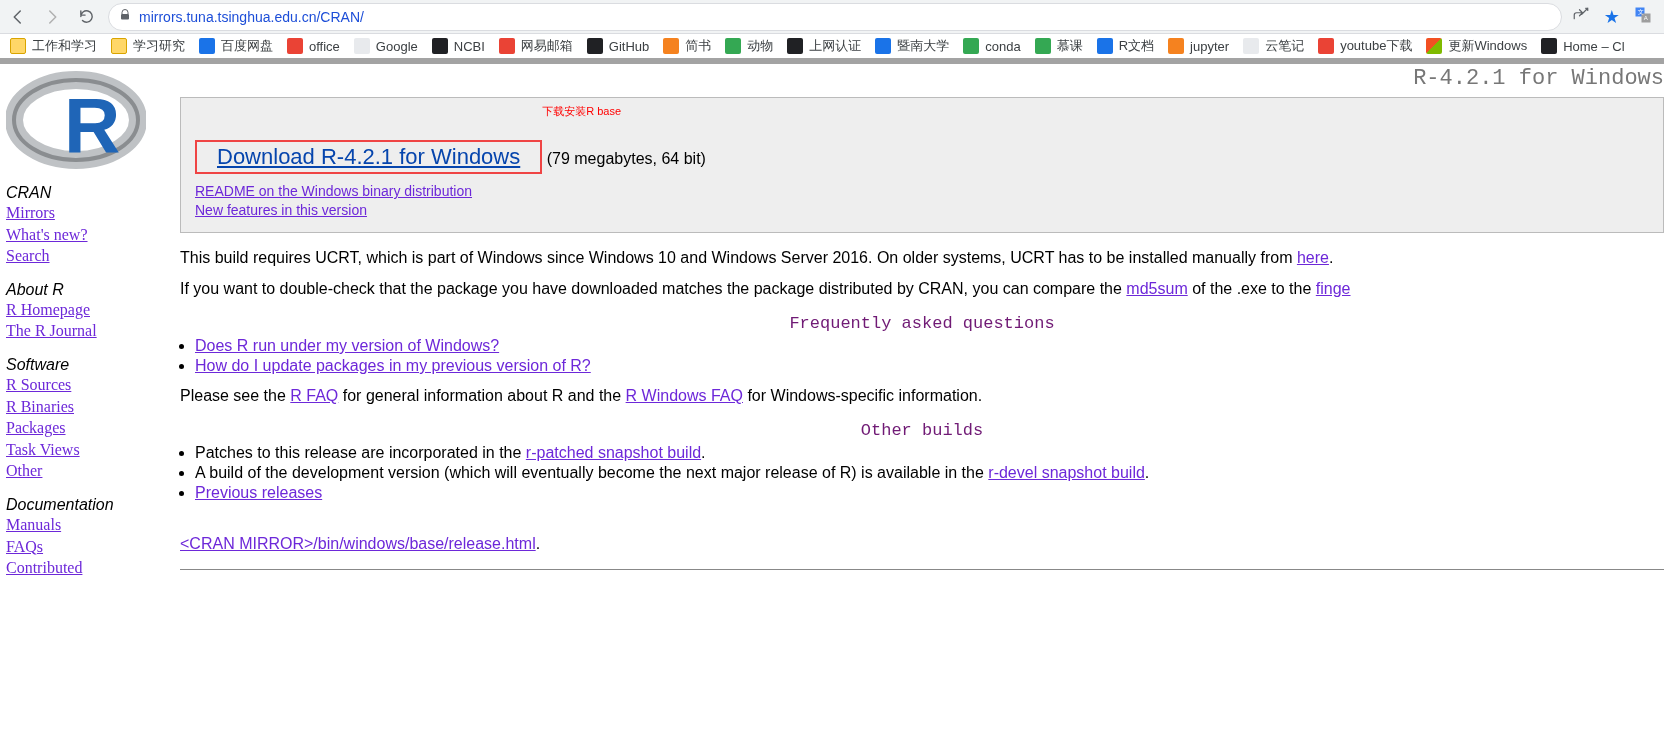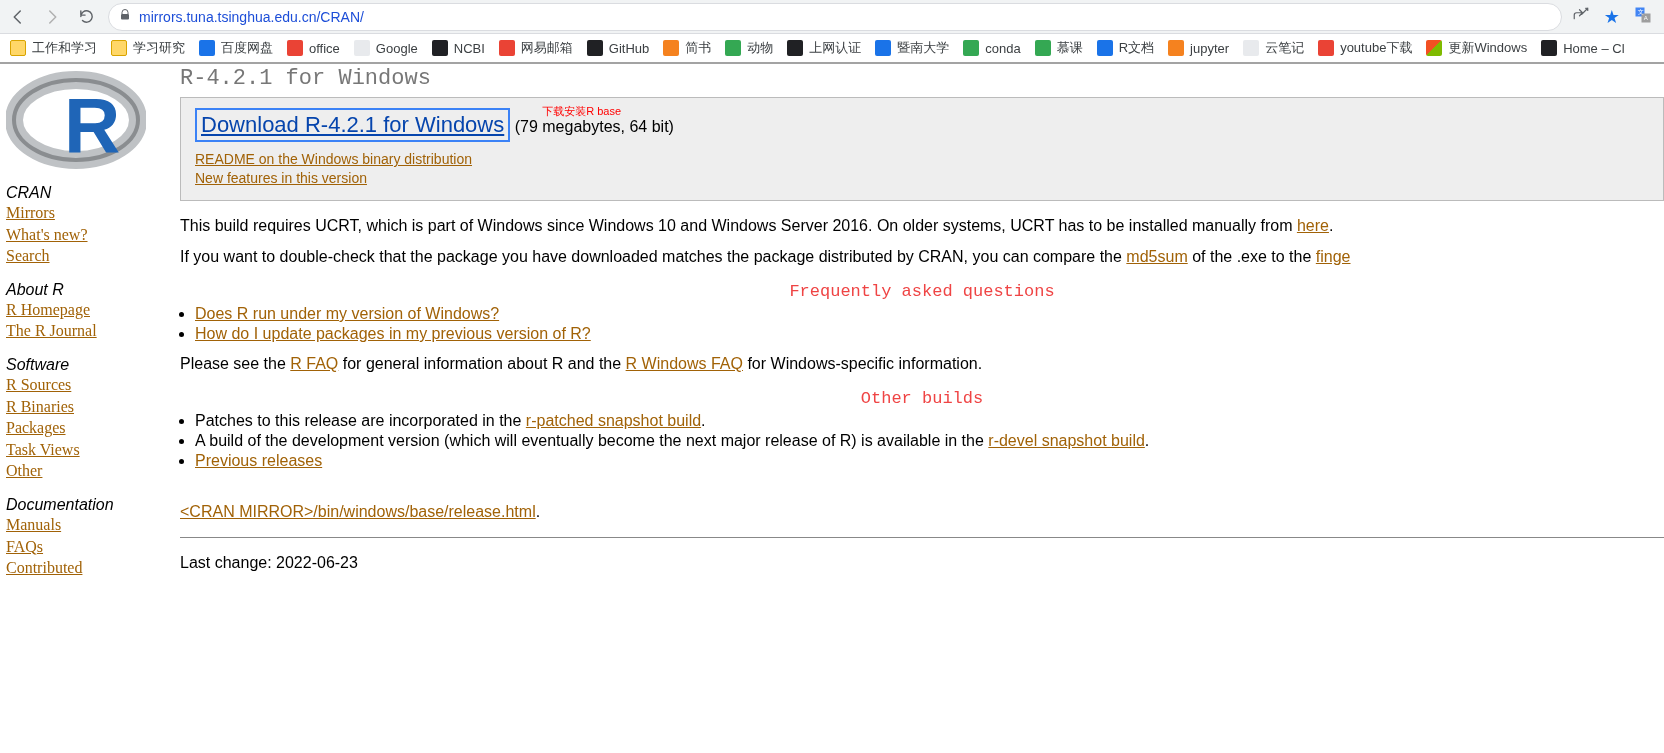--- a/index.html
+++ b/index.html
@@ -5,21 +5,21 @@
   * { box-sizing: border-box; }
   body {
     margin: 0;
     font-family: Arial, Helvetica, sans-serif;
     font-size: 16px;
     color: #000;
     background: #fff;
     width: 1664px;
     overflow-x: hidden;
   }
-  a { color: #a16207; text-decoration: underline; cursor: pointer; }
+  a { color: #6d28d9; text-decoration: underline; cursor: pointer; }
 
   
   .browser-toolbar {
     height: 34px;
     background: #f1f3f4;
     display: flex;
     align-items: center;
     padding: 0 6px;
     gap: 10px;
     border-bottom: 1px solid #dadce0;
@@ -46,21 +46,21 @@
   .lock-icon { color:#5f6368; font-size:13px; }
   .toolbar-right { display:flex; align-items:center; gap:14px; padding-right:6px;}
   .star-icon { color:#1a73e8; font-size:18px;}
   .share-icon { color:#5f6368; font-size:16px;}
   .translate-icon { font-size:16px;}
 
   
   .bookmarks-bar {
     height: 30px;
     background:#fff;
-    border-bottom:2px solid #a3a3a3;
+    border-bottom:6px solid #a3a3a3;
     display:flex;
     align-items:center;
     gap:14px;
     padding: 0 10px;
     font-size:13px;
     color:#3c4043;
     overflow:hidden;
     white-space:nowrap;
   }
   .bookmark {
@@ -104,21 +104,21 @@
     font-weight: normal;
   }
   .sidebar a { display:block; line-height:1.35;font-family:Liberation Serif, serif; }
 
   .content {
     flex:1;
     padding: 2px 0 0 0;
     min-width:0;
   }
   .center-title {
-    text-align:left;
+    text-align:right;
     font-family: "Courier New", monospace;
     font-size: 22px;
     color:#777;
     margin-bottom:6px;
   }
   .download-box {
     border:1px solid #bbb;
     background:#eee;
     padding: 10px 14px 12px 14px;
     position:relative;
@@ -127,39 +127,40 @@
   .annotation {
     position:absolute;
     color:#ff0000;
     font-size:11px;
     font-family: "Microsoft YaHei","SimSun",sans-serif;
     right: calc(100% - 440px);
     top: 6px;
     text-align: right;
   }
   .highlight-rect {
-    border:2px solid #3b82f6;
+    border:2px solid #ef4444;
     display:inline-block;
-    padding:2px 4px;
+    padding:2px 20px;
+    margin-top:32px;
   }
   .download-link {
     font-size:22px;
     color:#0645ad;
     text-decoration:underline;
   }
   .dl-meta { font-size:16px; display:inline-block; margin-left:0;}
   .small-links a { font-size:14px; display:block; line-height:1.35;}
   .small-links { margin-top:8px;}
 
   .content p { margin: 10px 0; line-height:1.35;}
   h3.section {
     text-align:center;
     font-family: "Courier New", monospace;
     font-size:17px;
-    color:#ef4444;
+    color:#701a75;
     font-weight:normal;
     margin: 14px 0 4px 0;
   }
   ul { margin:4px 0 10px 15px; padding:0;}
   li { margin:2px 0; list-style: disc;}
   hr { border:none; border-top:1px solid #888; margin:14px 0;}
 </style>
 </head>
 <body>
 
@@ -359,15 +360,14 @@
       <li><span>A build of the development version (which will eventually become the next major release of R) is available in the </span><a>r-devel snapshot build</a><span>.</span></li>
       <li><a>Previous releases</a></li>
     </ul>
 
     <p>
       <br>
       <a>&lt;CRAN MIRROR&gt;/bin/windows/base/release.html</a><span>.</span>
     </p>
 
     <hr>
-    <p>Last change: 2022-06-23</p>
   </div>
 </div>
 
 </body></html>

